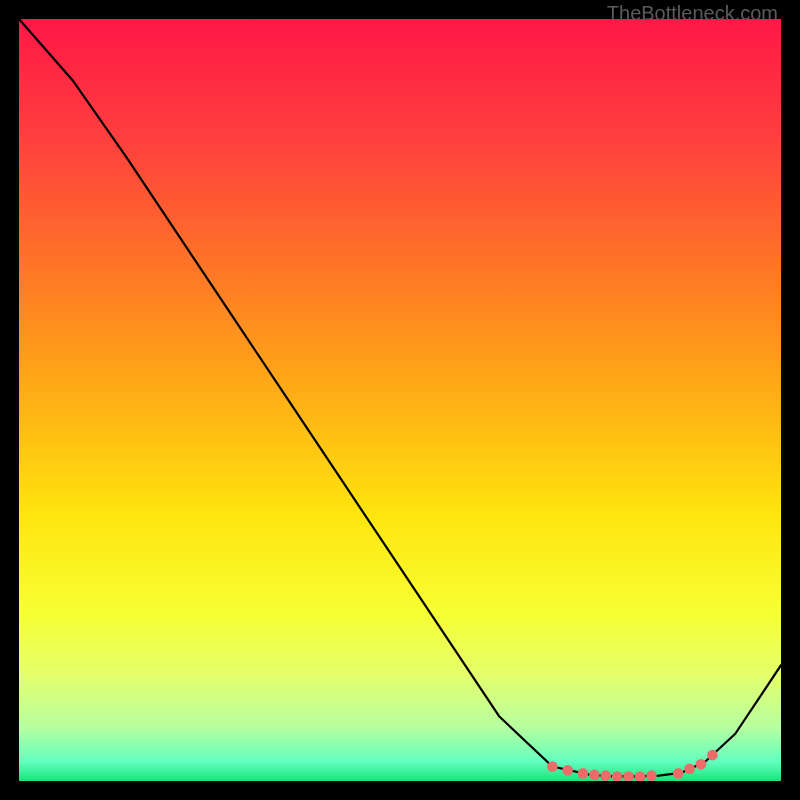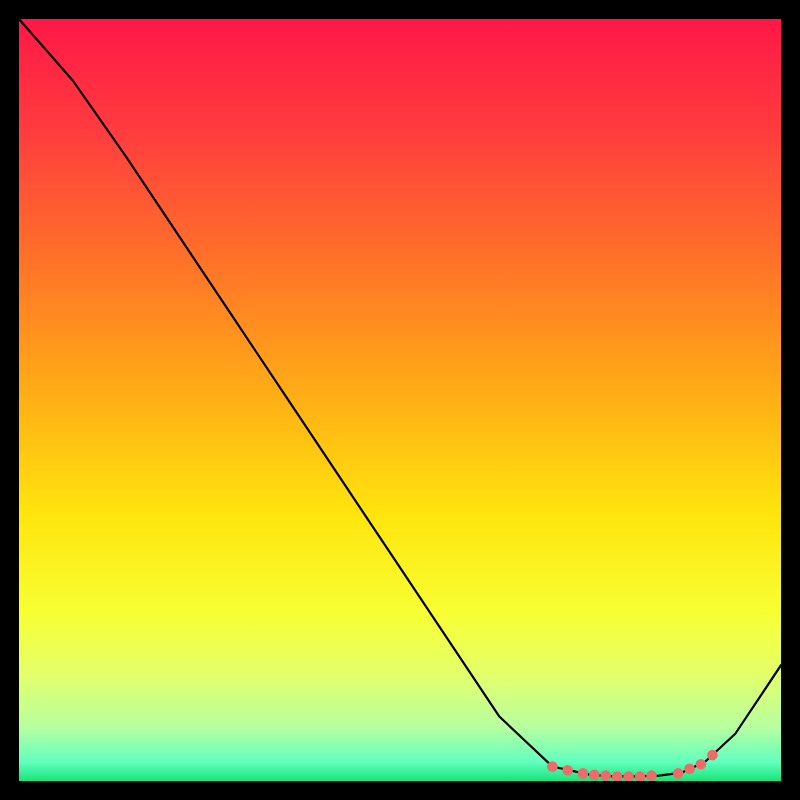--- a/index.html
+++ b/index.html
@@ -90,14 +90,15 @@
           <circle cx="632.4599999999999" cy="756.666" r="5.3" fill="#ed6b69"></circle>
           <circle cx="659.13" cy="754.38" r="5.3" fill="#ed6b69"></circle>
           <circle cx="670.5600000000001" cy="749.808" r="5.3" fill="#ed6b69"></circle>
           <circle cx="681.99" cy="745.236" r="5.3" fill="#ed6b69"></circle>
           <circle cx="693.4200000000001" cy="736.092" r="5.3" fill="#ed6b69"></circle>
         </g>
     </svg>
 
   </div>
 
+  <div class="watermark">TheBottleneck.com</div>
 
 </div>
 
 </body></html>

